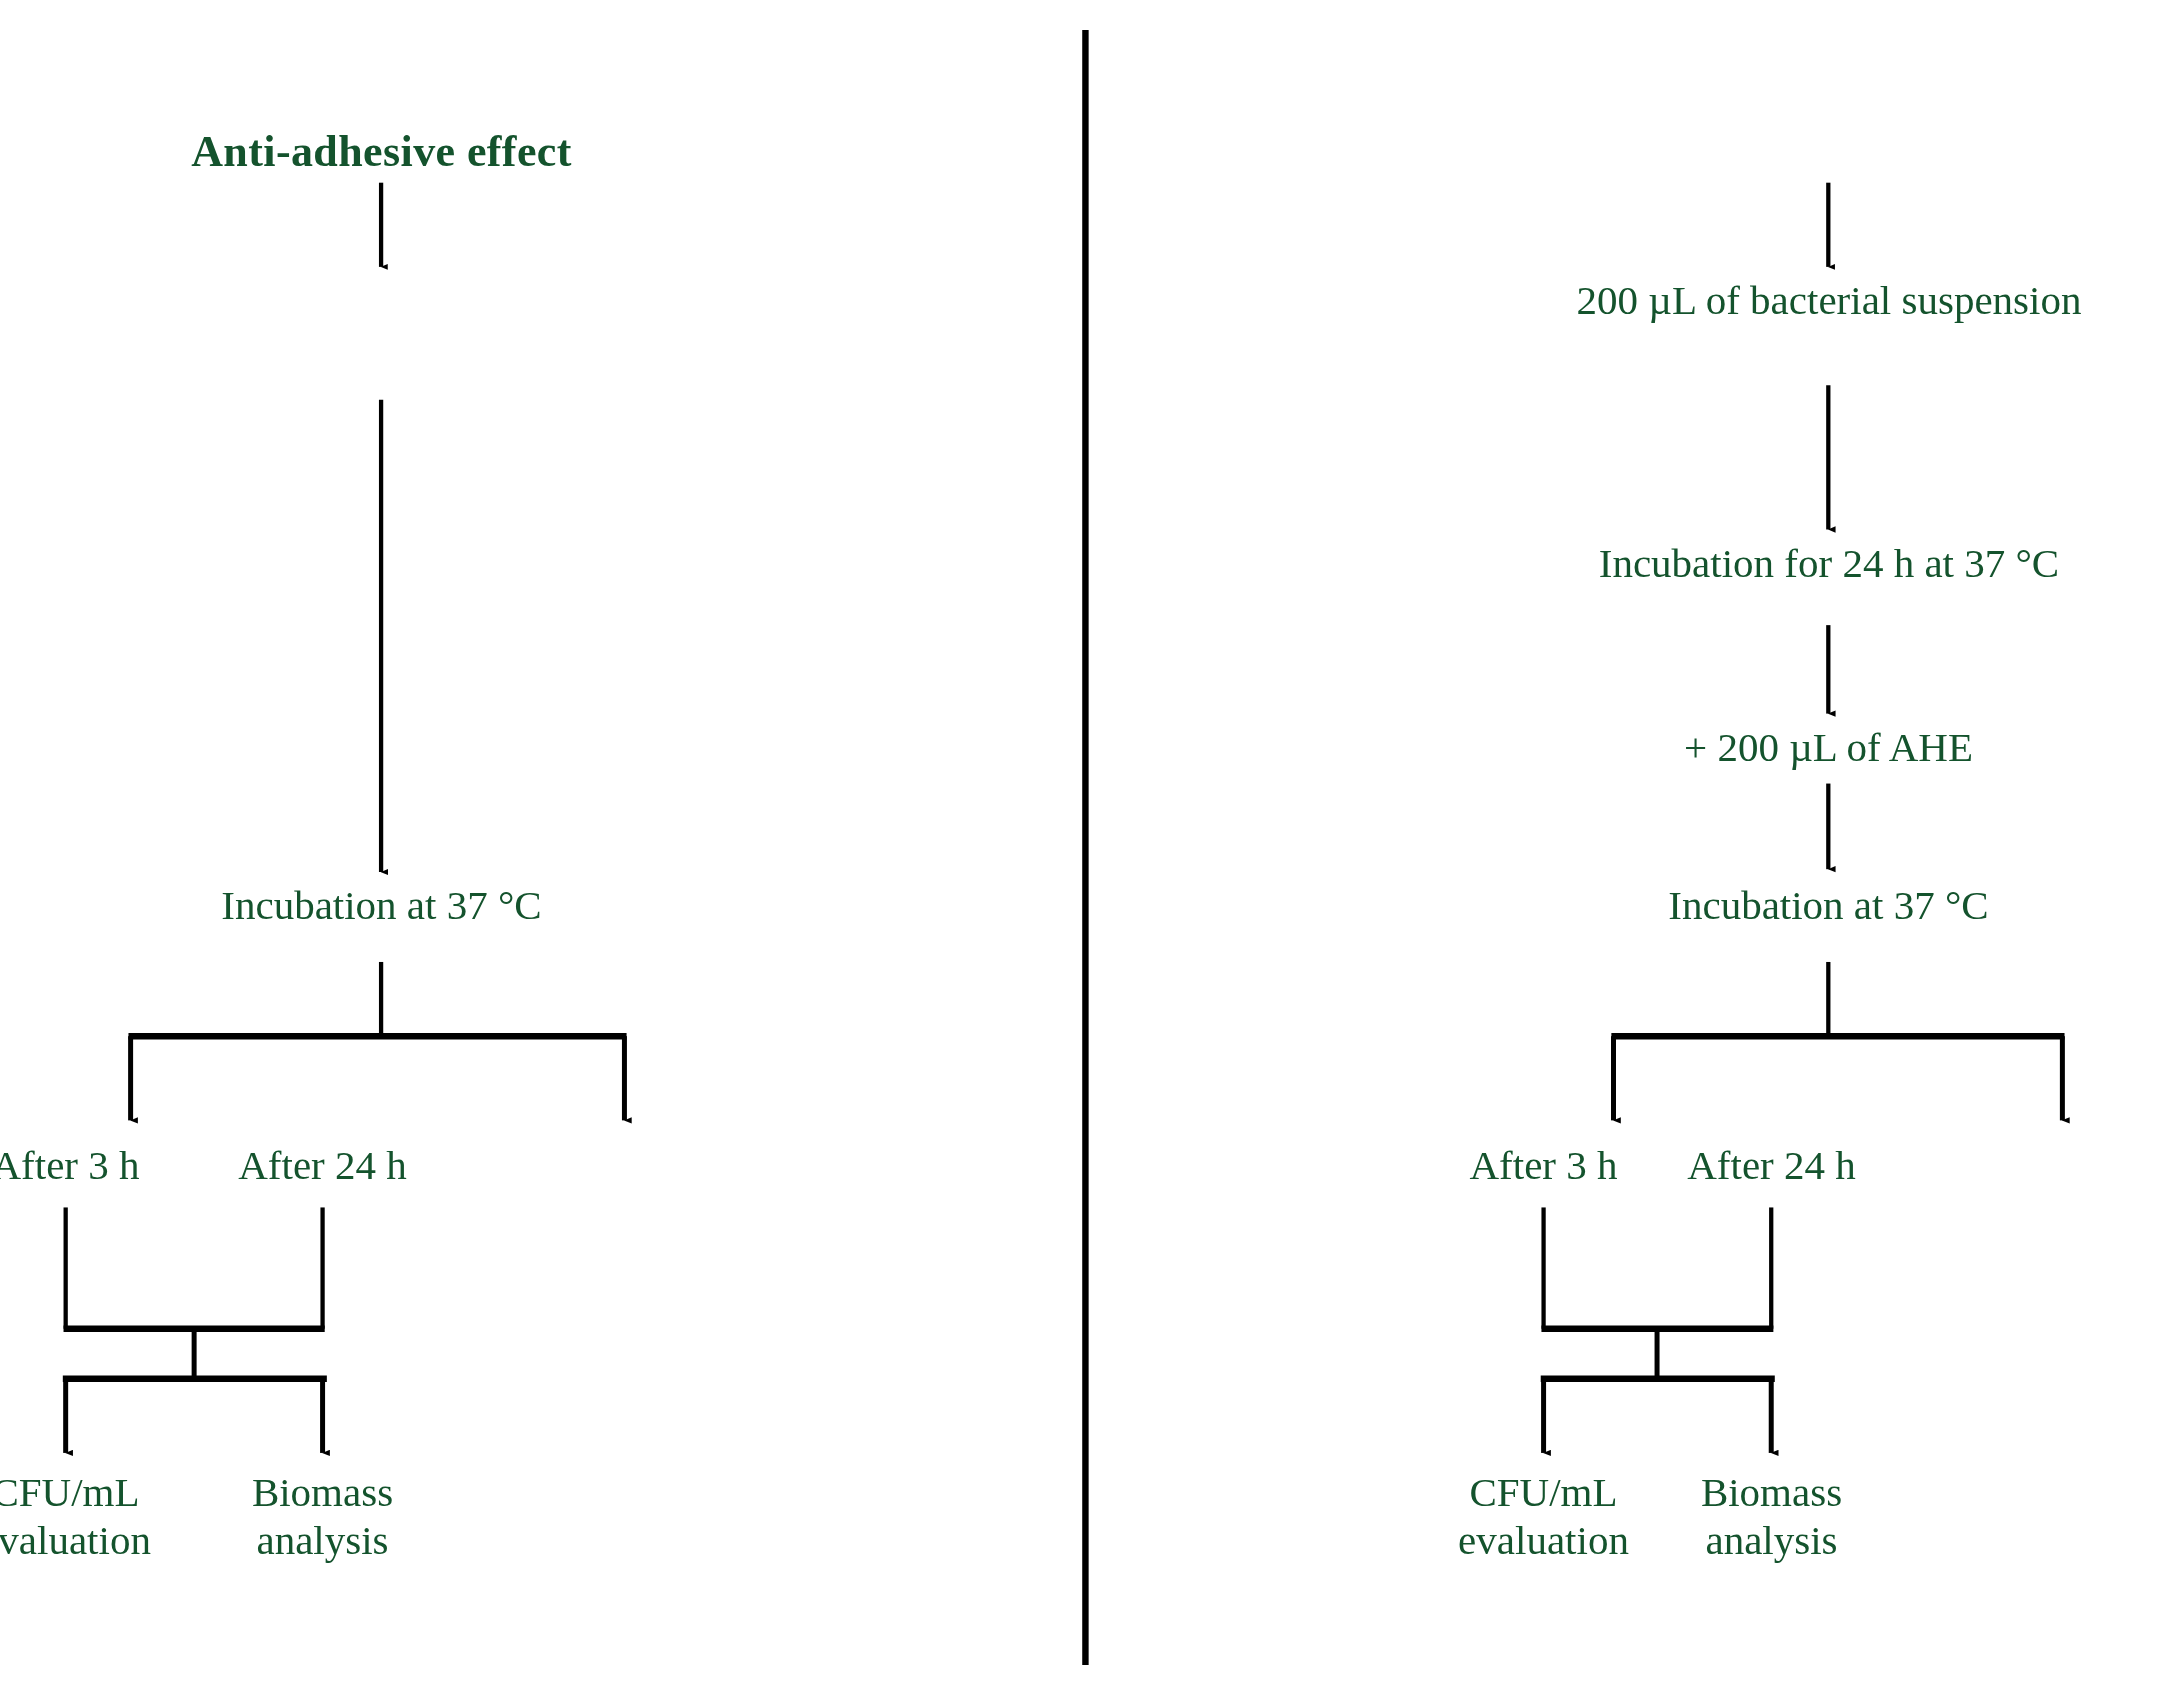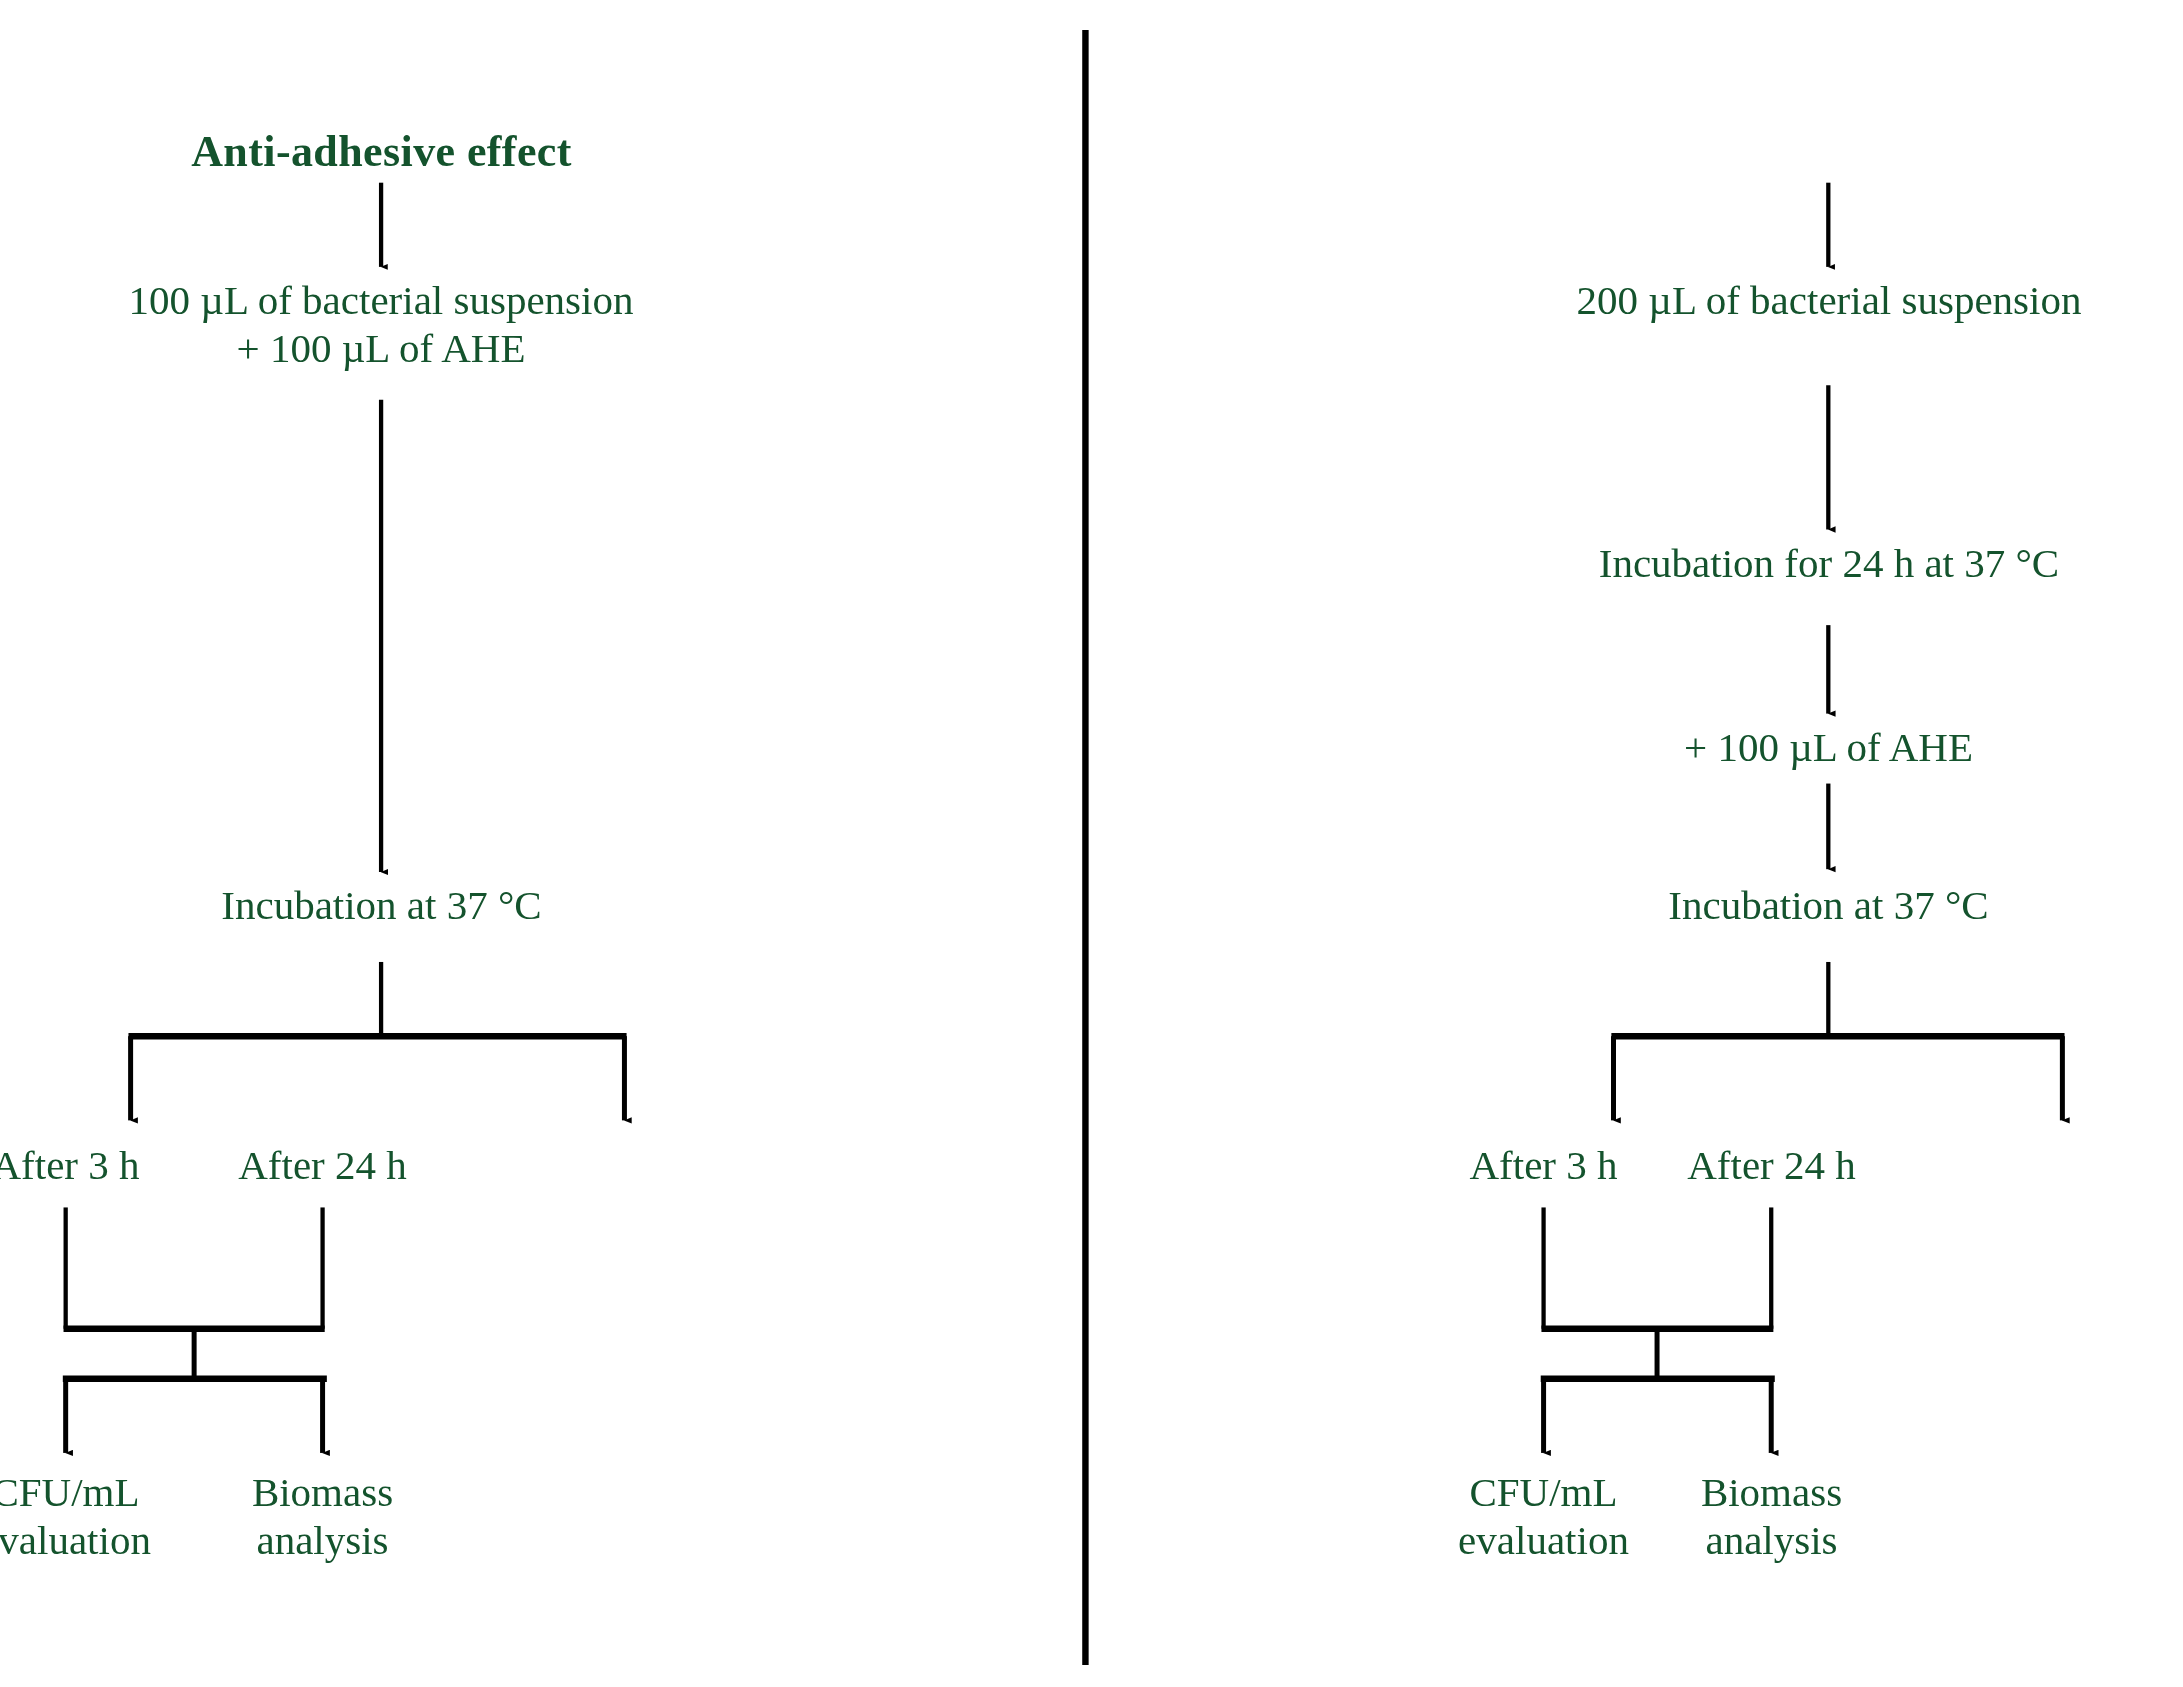--- a/index.html
+++ b/index.html
@@ -105,41 +105,39 @@
     <line x1="2322" y1="1862" x2="2322" y2="1932" stroke="#000000" stroke-width="7"></line>
     <line x1="2159" y1="1932" x2="2487" y2="1932" stroke="#000000" stroke-width="9"></line>
     <line x1="2163" y1="1932" x2="2163" y2="2036" stroke="#000000" stroke-width="7" marker-end="url(#arrowhead)"></line>
     <line x1="2482" y1="1932" x2="2482" y2="2036" stroke="#000000" stroke-width="7" marker-end="url(#arrowhead)"></line>
   </svg>
 
   <div class="divider-hit"></div>
 
   <div class="node panel-title" style="left:96px; top:126px; width:571px;">Anti-adhesive effect</div>
 
-  <div class="node step" style="left:24px; top:277px; width:714px;">100 µL of bacterial suspension
-+ 100 µL of AHE</div>
 
   <div class="node step" style="left:96px; top:882px; width:571px;">Incubation at 37 °C</div>
 
   <div class="node leaf" style="left:-70px; top:1142px; width:271px;">After 3 h</div>
 
   <div class="node leaf" style="left:187px; top:1142px; width:271px;">After 24 h</div>
 
   <div class="node leaf" style="left:-70px; top:1469px; width:271px;">CFU/mL
 evaluation</div>
 
   <div class="node leaf" style="left:187px; top:1469px; width:271px;">Biomass
 analysis</div>
 
 
   <div class="node step" style="left:1472px; top:277px; width:714px;">200 µL of bacterial suspension</div>
 
   <div class="node step" style="left:1472px; top:540px; width:714px;">Incubation for 24 h at 37 °C</div>
 
-  <div class="node step" style="left:1543px; top:724px; width:571px;">+ 100 µL of AHE</div>
+  <div class="node step" style="left:1543px; top:724px; width:571px;">+ 200 µL of AHE</div>
 
   <div class="node step" style="left:1543px; top:882px; width:571px;">Incubation at 37 °C</div>
 
   <div class="node leaf" style="left:1408px; top:1142px; width:271px;">After 3 h</div>
 
   <div class="node leaf" style="left:1636px; top:1142px; width:271px;">After 24 h</div>
 
   <div class="node leaf" style="left:1408px; top:1469px; width:271px;">CFU/mL
 evaluation</div>
 

